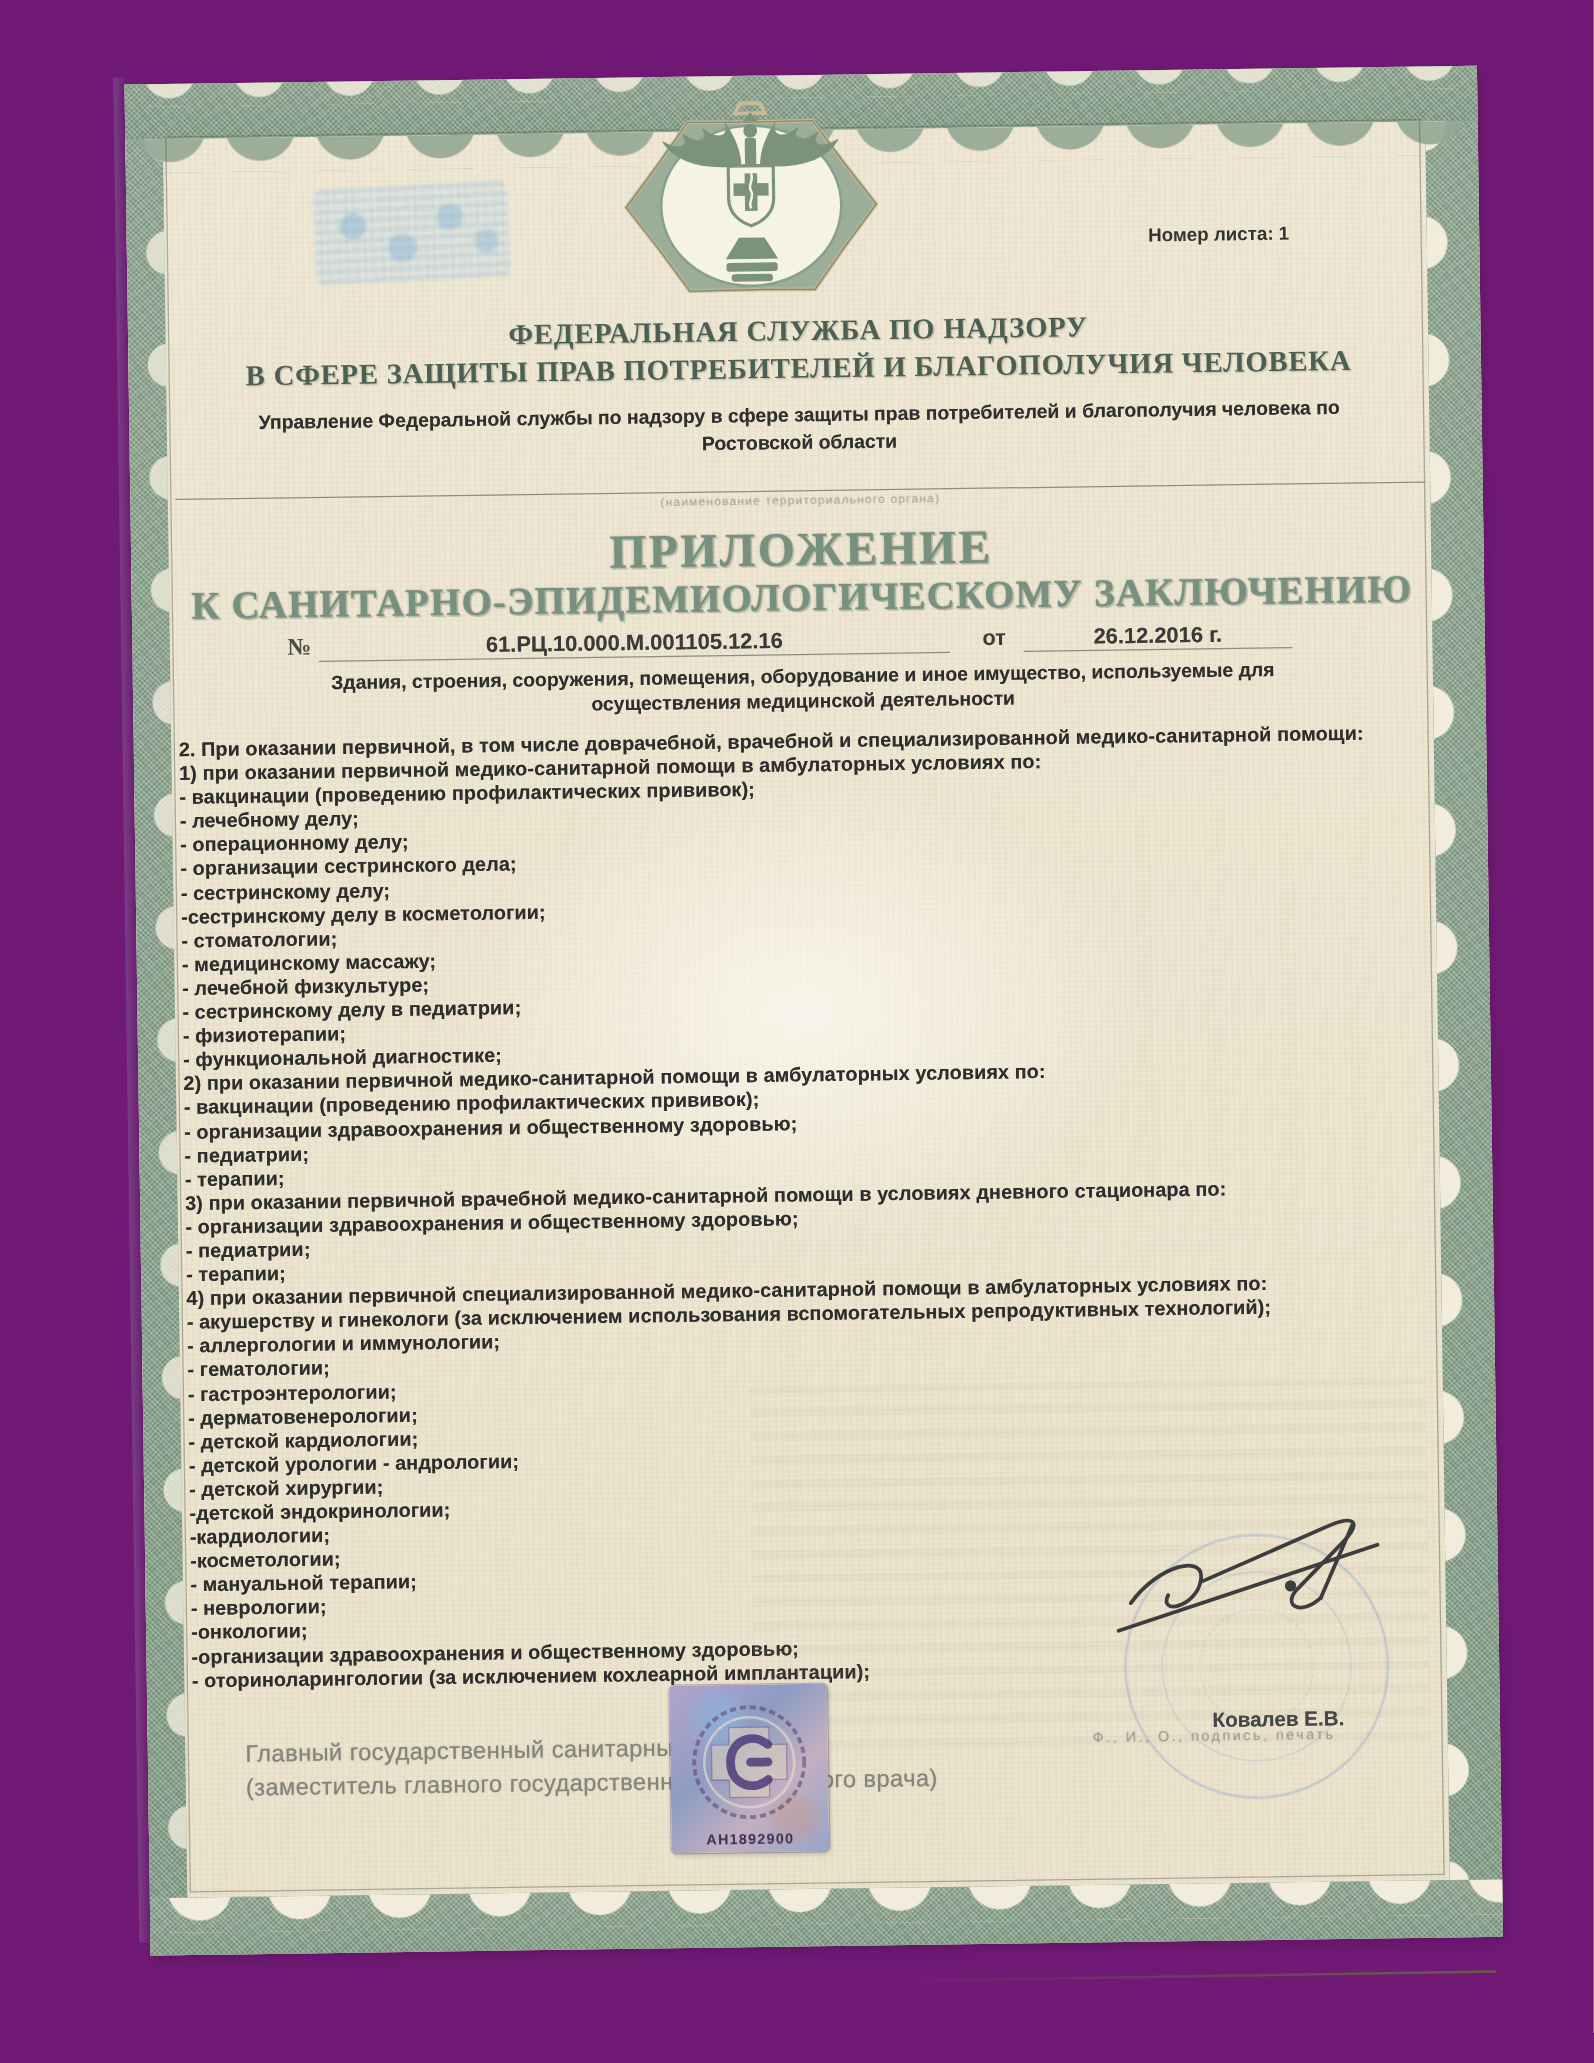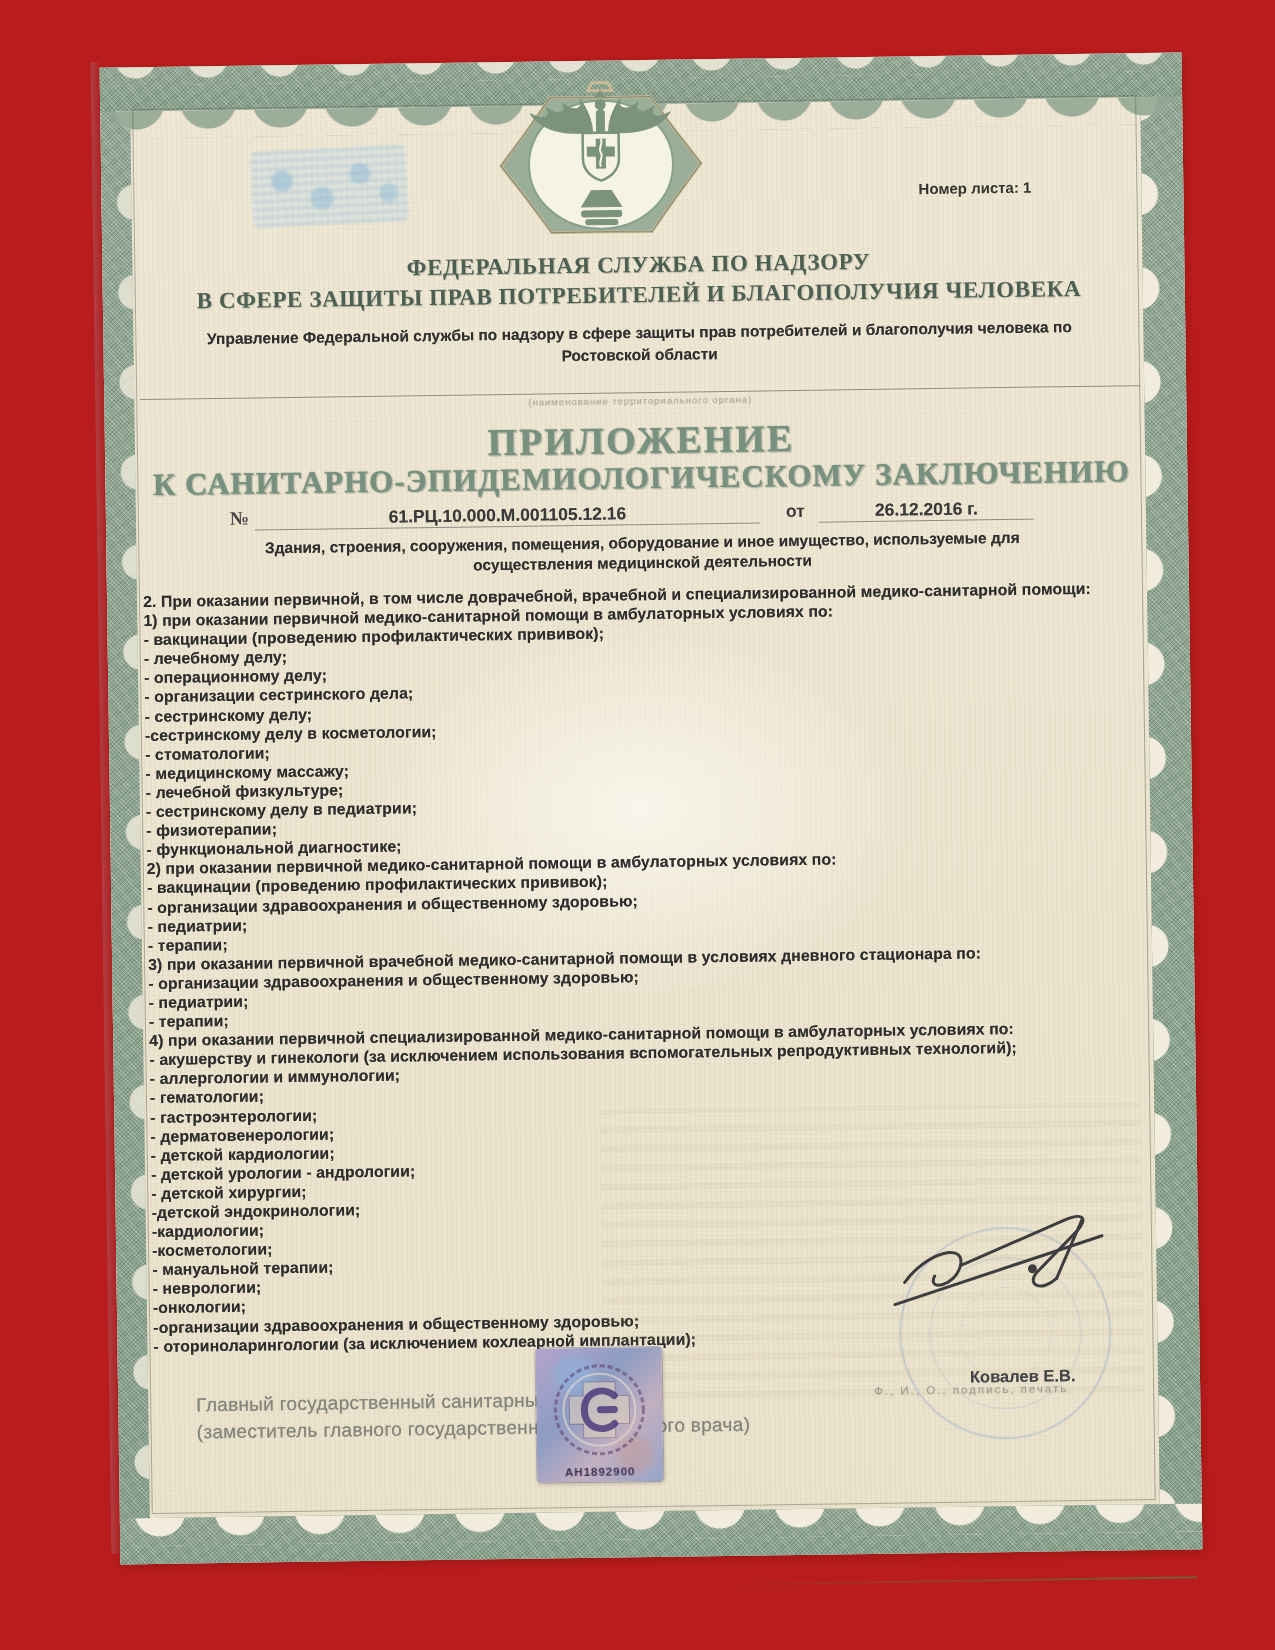--- a/index.html
+++ b/index.html
@@ -2,21 +2,21 @@
 <html style="--paper: #ede6d2; --border-green: #93a894; --title-green: #77907f; --ink: #2d2d2d; --stamp-blue: #7fa8d6; --holo: #9b8fc0;"><head>
 <meta charset="utf-8">
 <style>
   :root{
     --paper:#ede6d2; --border-green:#93a894; --band-deep:#88a08b;
     --title-green:#77907f; --ink:#2d2d2d; --stamp-blue:#7fa8d6; --holo:#9b8fc0;
     --scallop-paper:#f1ecdc;
   }
   *{margin:0;padding:0;box-sizing:border-box;}
   body{width:1275px;height:1650px;background:#ffffff;font-family:"Liberation Sans",sans-serif;overflow:hidden;position:relative;}
-  .scan{position:absolute;inset:0;background:#b91c1c;text-decoration:underline;}
+  .scan{position:absolute;inset:0;background:#701a75;text-decoration:underline;}
   .sheet{
     position:absolute;left:110px;top:60px;width:1082px;height:1497px;
     background:
       radial-gradient(ellipse 380px 260px at 49% 50%, rgba(253,251,244,.75), rgba(253,251,244,0) 72%),
       repeating-linear-gradient(90deg, rgba(125,105,60,.035) 0 2px, transparent 2px 5px),
       repeating-linear-gradient(0deg, rgba(125,105,60,.03) 0 1px, transparent 1px 4px),
       linear-gradient(#efe8d5,#ebe3cd);
     transform:rotate(-0.8deg);
     box-shadow:0 0 0 1px rgba(0,0,0,.04), 2px 4px 10px rgba(0,0,0,.13);
   }

